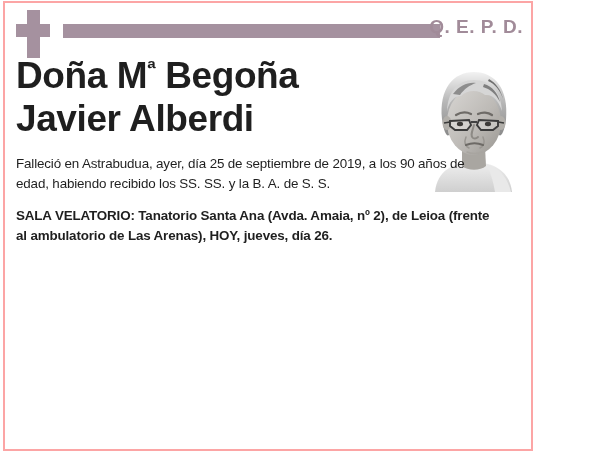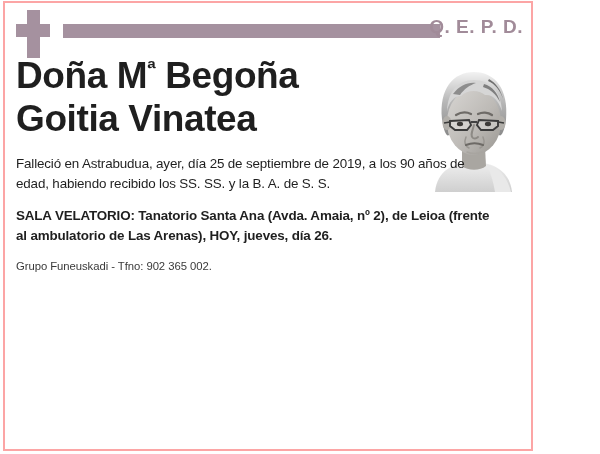--- a/index.html
+++ b/index.html
@@ -205,26 +205,25 @@
       <path d="M37 82 C42 80 49 80 54 82" stroke="#6d6a66" stroke-width="2.1" fill="none" stroke-linecap="round"></path>
 
       <path d="M38 89 C42 91 49 91 53 89" stroke="#a8a5a0" stroke-width="1.4" fill="none" stroke-linecap="round"></path>
     </svg>
   </div>
 
   <div class="content">
 
     <h1 class="name">
       <span>Doña M<sup>ª</sup> Begoña</span><br>
-      <span>Goitia Vinatea</span>
+      <span>Javier Alberdi</span>
     </h1>
 
 
     <p class="para">Falleció en Astrabudua, ayer, día 25 de septiembre de 2019, a los 90 años de edad, habiendo recibido los SS. SS. y la B. A. de S. S.</p>
 
 
 
     <p class="para bold">SALA VELATORIO: Tanatorio Santa Ana (Avda. Amaia, nº 2), de Leioa (frente al ambulatorio de Las Arenas), HOY, jueves, día 26.</p>
 
-    <p class="footer">Grupo Funeuskadi - Tfno: 902 365 002.</p>
   </div>
 
 </div>
 
 </body></html>

